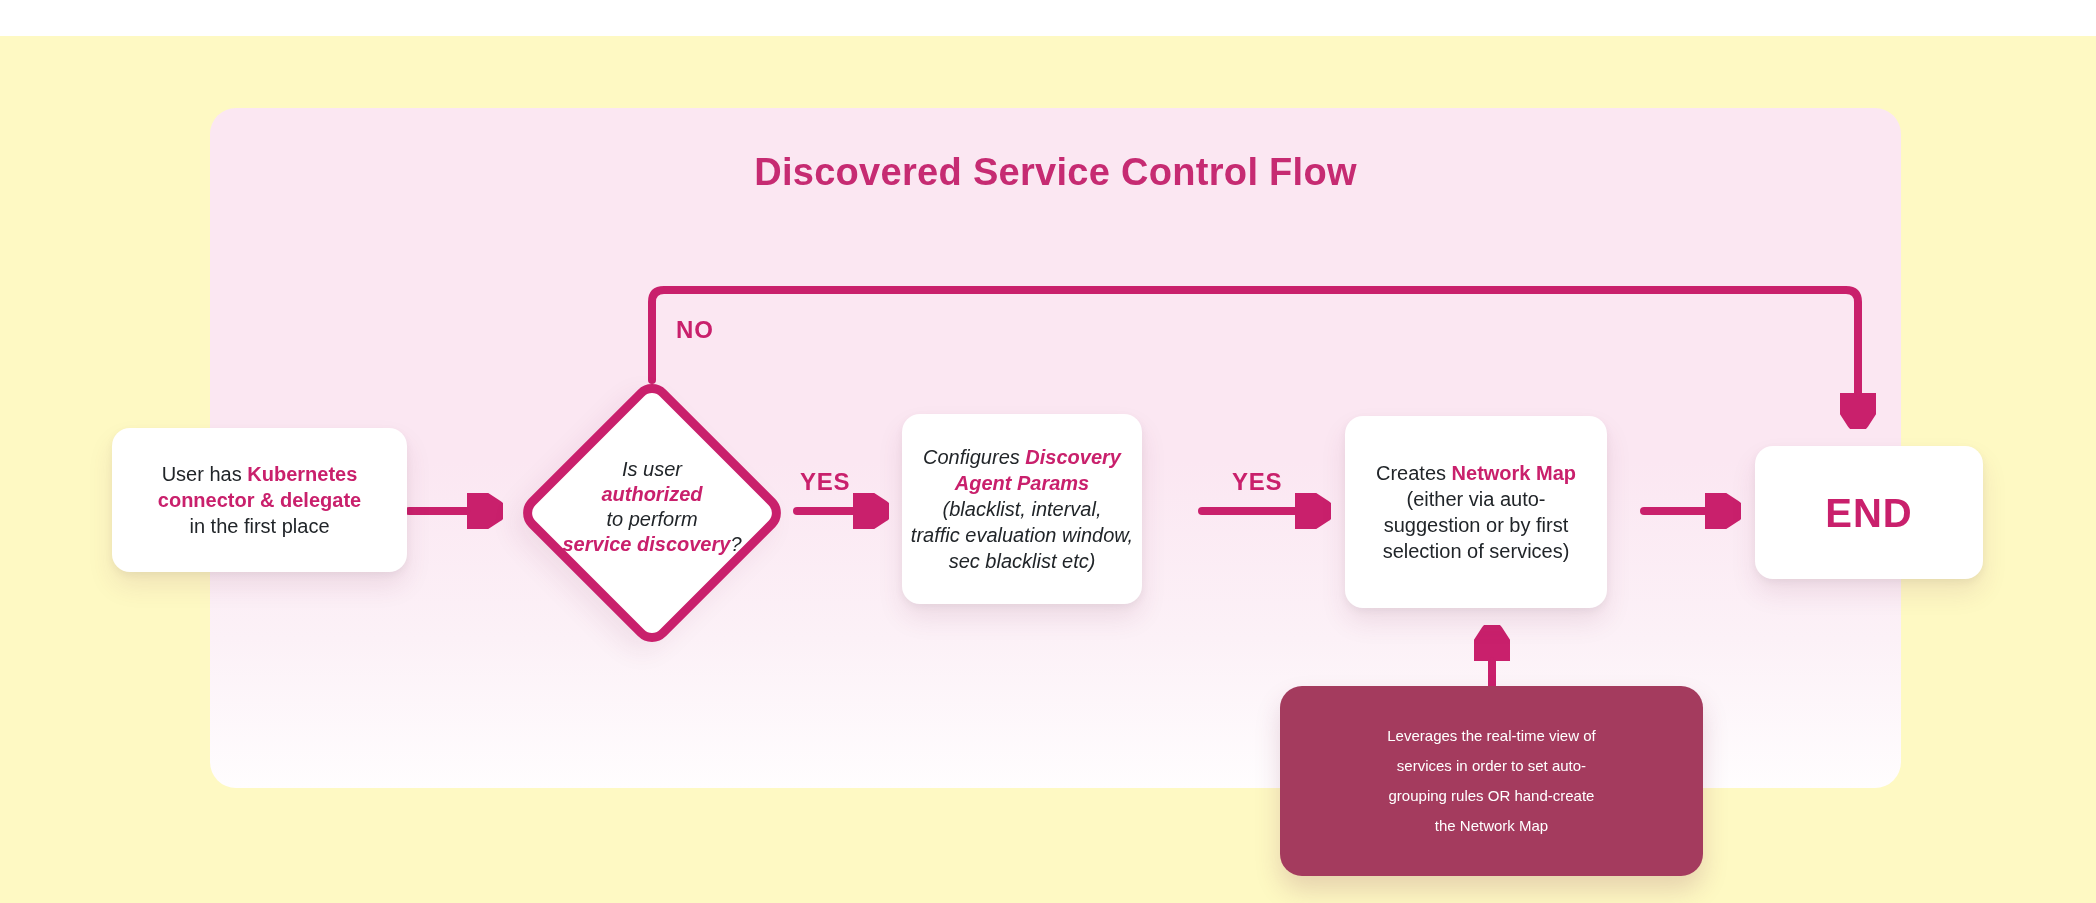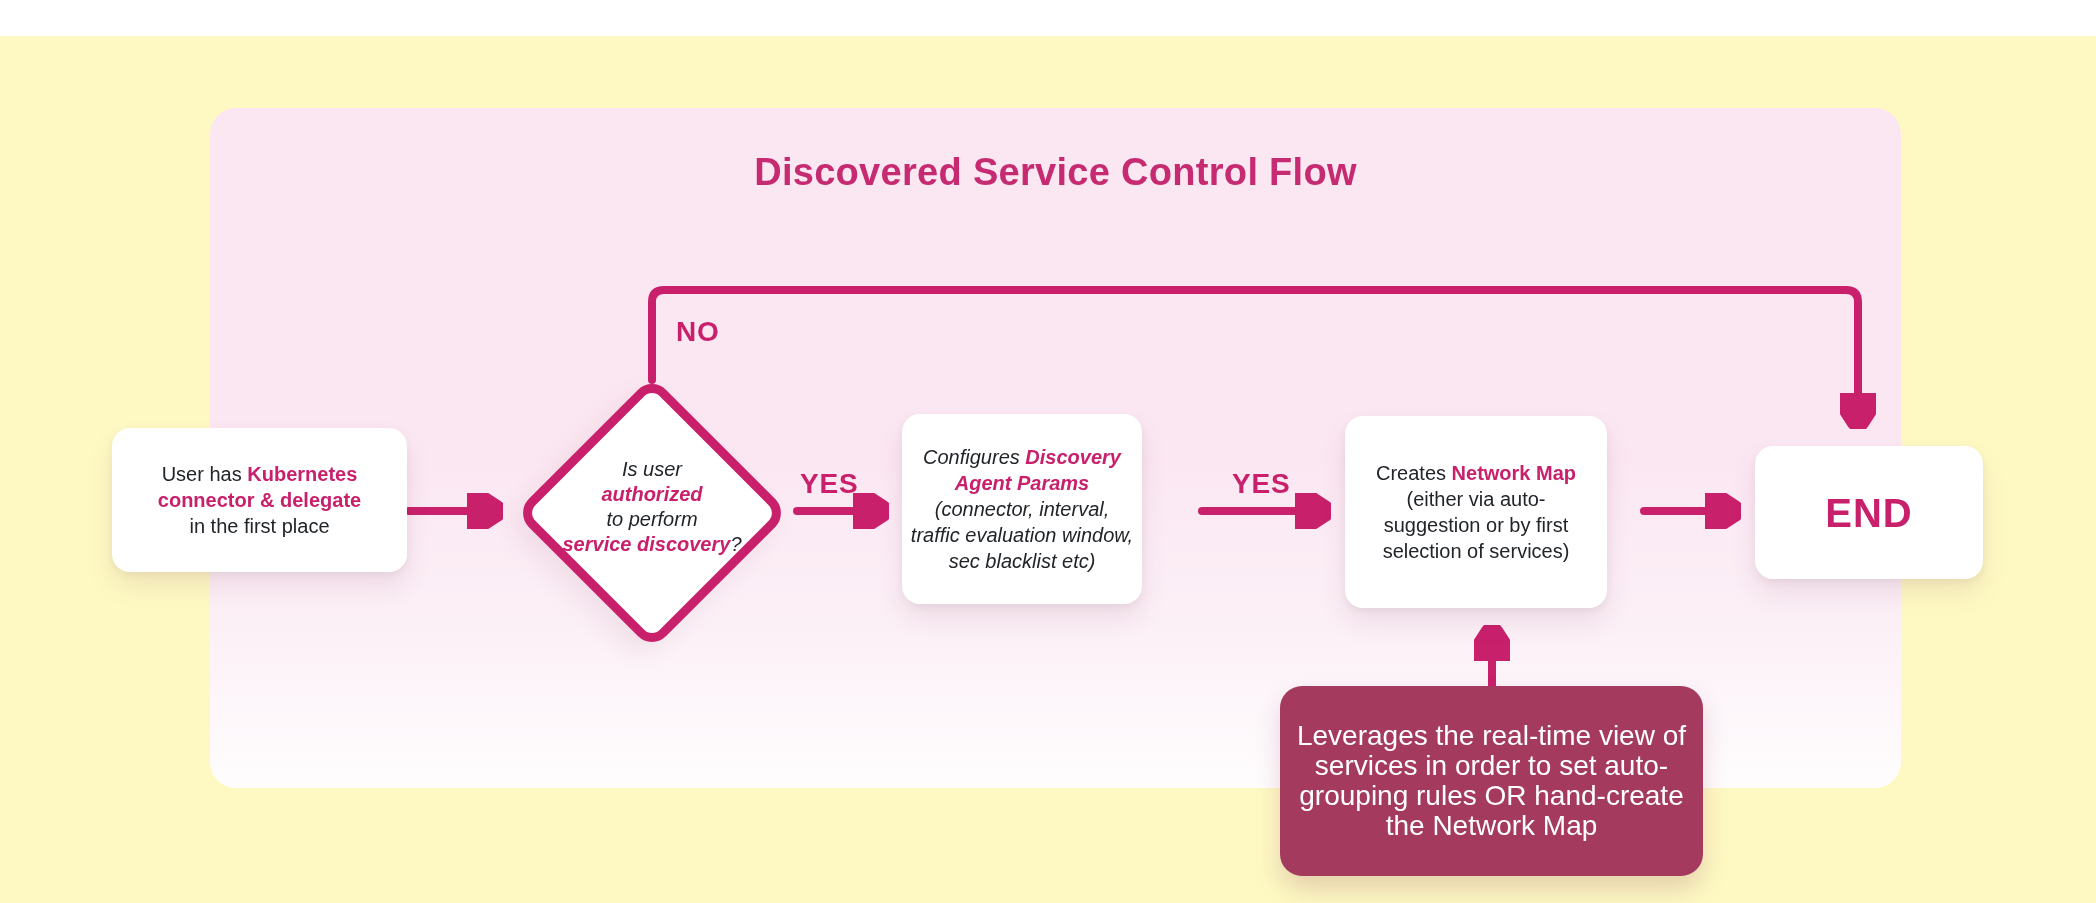--- a/index.html
+++ b/index.html
@@ -42,30 +42,30 @@
     position:absolute;left:555px;top:380px;width:194px;height:194px;box-sizing:border-box;
     transform:rotate(45deg);background:var(--node-bg);border:9px solid var(--accent);
     border-radius:20px;z-index:2;box-shadow:0 14px 26px rgba(120,40,80,0.08);
   }
   .diamond-text{
     position:absolute;left:552px;top:421px;width:200px;text-align:center;z-index:3;
     font-size:20px;line-height:25px;font-style:italic;
   }
   .seg-accent{color:var(--accent);font-weight:700;}
   .edge-label{
-    position:absolute;z-index:3;font-size:28px;font-weight:800;color:var(--accent);letter-spacing:0.8px;
+    position:absolute;z-index:3;font-size:24px;font-weight:800;color:var(--accent);letter-spacing:0.8px;
   }
   .label-no{left:676px;top:280px;}
   .label-yes-1{left:800px;top:432px;}
   .label-yes-2{left:1232px;top:432px;}
   .annotation{
     position:absolute;left:1280px;top:650px;width:423px;height:190px;border-radius:22px;
     background:var(--annotation-bg);color:var(--annotation-text);z-index:2;
     display:flex;align-items:center;justify-content:center;text-align:center;
-    font-size:28px;line-height:30px;box-shadow:0 14px 26px rgba(120,40,80,0.18);
+    font-size:15px;line-height:30px;box-shadow:0 14px 26px rgba(120,40,80,0.18);
   }
 </style>
 </head>
 <body>
 
 <div class="canvas">
 
   <div class="panel"></div>
 
   <div class="diagram-title">Discovered Service Control Flow</div>
@@ -91,21 +91,21 @@
   <div class="diamond-shape"></div>
   <div class="diamond-text">
     <p><span>Is user</span><br><span class="seg-accent">authorized</span><br><span>to perform</span><br><span class="seg-accent">service discovery</span><span>?</span></p>
   </div>
 
   <div class="edge-label label-no">NO</div>
   <div class="edge-label label-yes-1">YES</div>
   <div class="edge-label label-yes-2">YES</div>
 
   <div class="node node-configure">
-    <p><span>Configures </span><span class="seg-accent">Discovery</span><br><span class="seg-accent">Agent Params</span><br><span>(connector, interval,</span><br><span>traffic evaluation window,</span><br><span>sec blacklist etc)</span></p>
+    <p><span>Configures </span><span class="seg-accent">Discovery</span><br><span class="seg-accent">Agent Params</span><br><span>(blacklist, interval,</span><br><span>traffic evaluation window,</span><br><span>sec blacklist etc)</span></p>
   </div>
 
   <div class="node node-create">
     <p><span>Creates </span><span class="seg-accent">Network Map</span><br><span>(either via auto-</span><br><span>suggestion or by first</span><br><span>selection of services)</span></p>
   </div>
 
   <div class="node node-end">END</div>
 
   <div class="annotation">
     <p><span>Leverages the real-time view of</span><br><span>services in order to set auto-</span><br><span>grouping rules OR hand-create</span><br><span>the Network Map</span></p>

